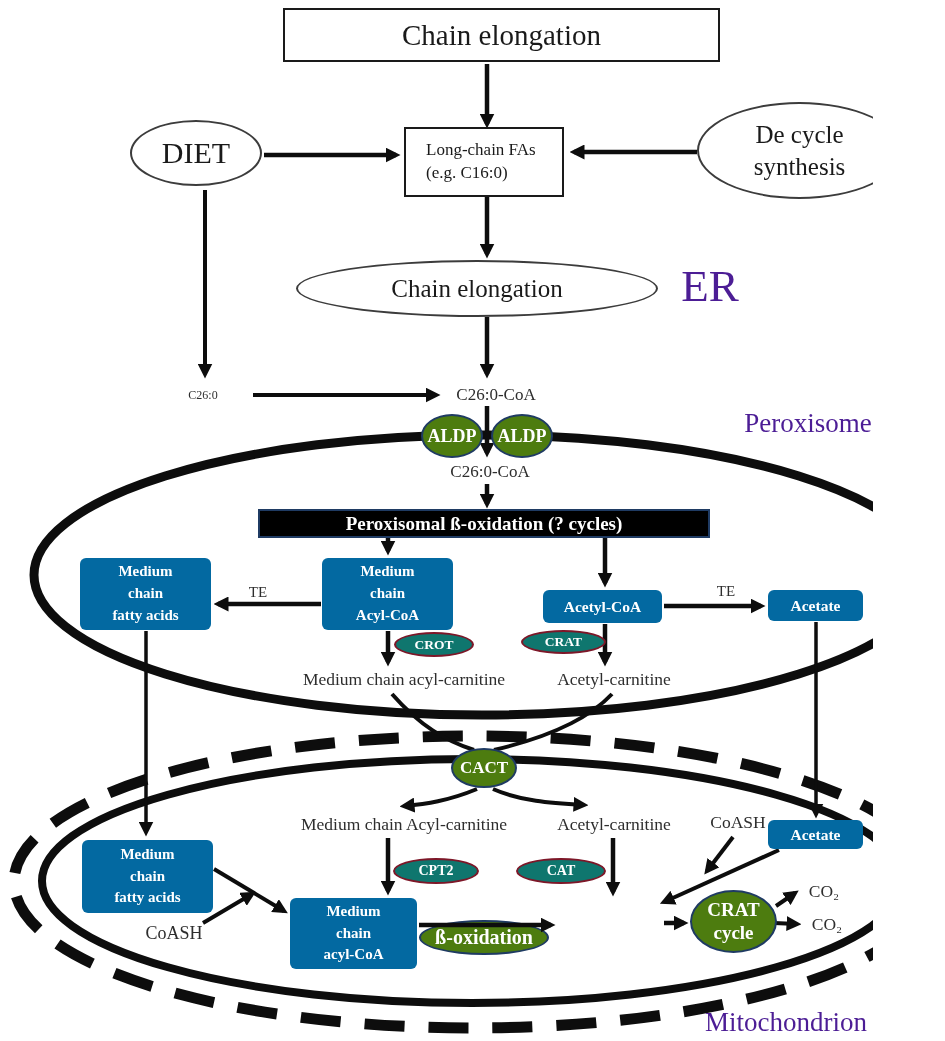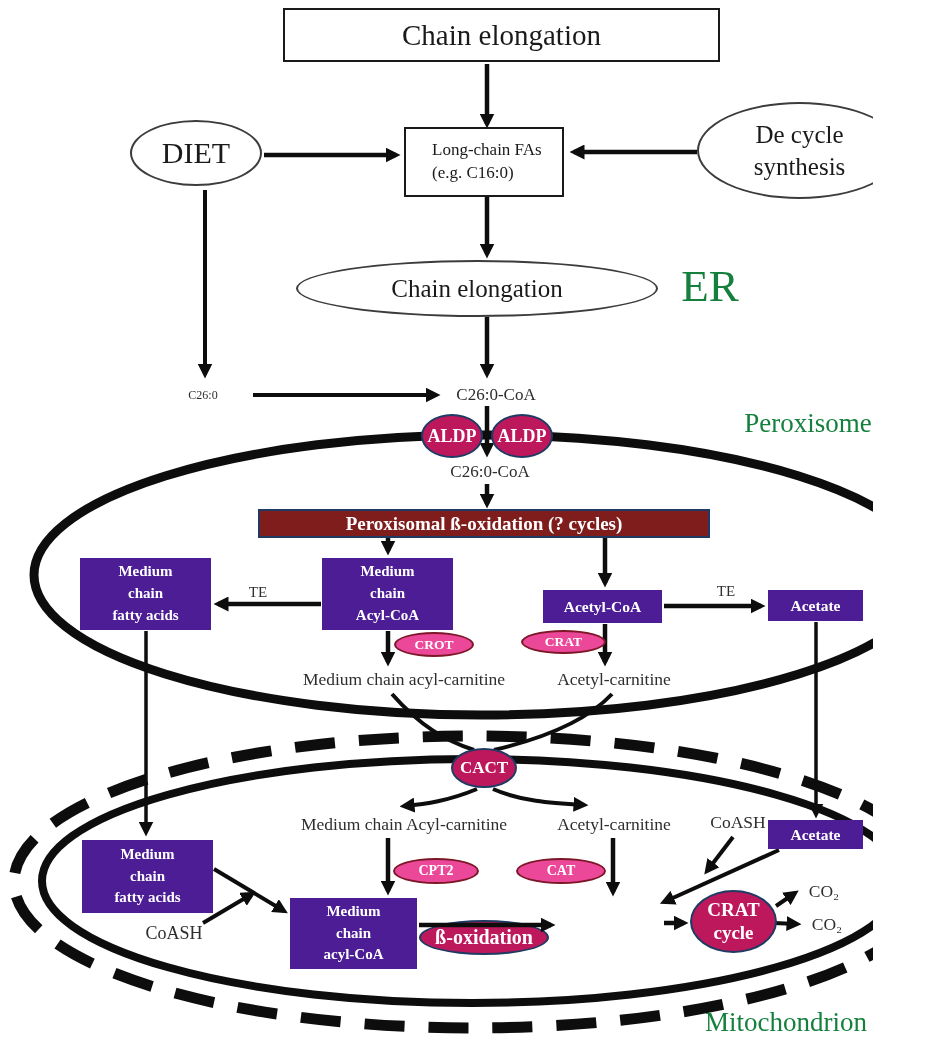--- a/index.html
+++ b/index.html
@@ -7,26 +7,26 @@
     position:relative;width:873px;height:1041px;background:#ffffff;overflow:hidden;
     font-family:Liberation Serif, serif;color:#2e2e2e;
   }
   #svg-base,#svg-top{position:absolute;left:0;top:0;}
   #svg-base{z-index:1;}
   .node{position:absolute;z-index:2;display:flex;align-items:center;justify-content:center;
         text-align:center;white-space:pre-line;box-sizing:border-box;}
   #svg-top{z-index:3;pointer-events:none;}
   .box-white{background:#ffffff;border:2px solid #1a1a1a;color:#1a1a1a;}
   .ellipse-white{background:#ffffff;border:2px solid #3c3c3c;border-radius:50%;color:#1a1a1a;}
-  .box-red{background:#4c1d95;color:#ffffff;font-weight:bold;}
-  .ellipse-red{background:#ec4899;border:2px solid #7d1728;border-radius:50%;color:#ffffff;font-weight:bold;}
-  .ellipse-blue{background:#be185d;border:3px solid #1f3b63;border-radius:50%;color:#ffffff;font-weight:bold;}
-  .bar-blue{background:#7f1d1d;border:2px solid #1f3b63;color:#ffffff;font-weight:bold;}
+  .box-red{background:#0369a1;color:#ffffff;font-weight:bold;border-radius:6px;}
+  .ellipse-red{background:#0f766e;border:2px solid #7d1728;border-radius:50%;color:#ffffff;font-weight:bold;}
+  .ellipse-blue{background:#4d7c0f;border:3px solid #1f3b63;border-radius:50%;color:#ffffff;font-weight:bold;}
+  .bar-blue{background:#000000;border:2px solid #1f3b63;color:#ffffff;font-weight:bold;}
   .plain{color:#2e2e2e;}
-  .big-label{color:#15803d;}
+  .big-label{color:#4c1d95;}
 </style>
 </head>
 <body>
 
 <div id="canvas">
 
   <svg id="svg-base" width="945" height="1041" viewBox="0 0 945 1041">
     <defs>
       <marker id="ah" viewBox="0 0 10 10" refX="7" refY="5" markerWidth="15" markerHeight="15" markerUnits="userSpaceOnUse" orient="auto">
         <path d="M0,0 L10,5 L0,10 Z" fill="#0d0d0d"></path>
@@ -69,21 +69,21 @@
     <line x1="733" y1="837" x2="707" y2="871" stroke="#0d0d0d" stroke-width="4" marker-end="url(#ah)"></line>
     <line x1="664" y1="923" x2="684" y2="923" stroke="#0d0d0d" stroke-width="4.5" marker-end="url(#ah)"></line>
     <line x1="776" y1="906" x2="795" y2="893" stroke="#0d0d0d" stroke-width="4" marker-end="url(#ah)"></line>
     <line x1="774" y1="923" x2="797" y2="924" stroke="#0d0d0d" stroke-width="4" marker-end="url(#ah)"></line>
   </svg>
 
   <div class="node box-white" style="left:283px;top:8px;width:437px;height:54px;font-size:29px;">Chain elongation</div>
   <div class="node ellipse-white" style="left:130px;top:120px;width:132px;height:66px;font-size:30px;">DIET</div>
   <div class="node ellipse-white" style="left:697px;top:102px;width:205px;height:97px;font-size:25px;line-height:1.25;">De cycle
 synthesis</div>
-  <div class="node box-white" style="left:404px;top:127px;width:160px;height:70px;font-size:17px;line-height:1.35;justify-content:flex-start;text-align:left;padding-left:26px;">Long-chain FAs
+  <div class="node box-white" style="left:404px;top:127px;width:160px;height:70px;font-size:17px;line-height:1.35;justify-content:flex-start;text-align:left;padding-left:20px;">Long-chain FAs
 (e.g. C16:0)</div>
   <div class="node ellipse-white" style="left:296px;top:260px;width:362px;height:57px;font-size:25px;">Chain elongation</div>
   <div class="node big-label" style="left:668px;top:260px;width:84px;height:52px;font-size:45px;">ER</div>
   <div class="node plain" style="left:170px;top:384px;width:66px;height:22px;font-size:12px;">C26:0</div>
   <div class="node plain" style="left:446px;top:384px;width:100px;height:22px;font-size:17px;">C26:0-CoA</div>
 
   <div class="node big-label" style="left:718px;top:406px;width:180px;height:34px;font-size:27px;">Peroxisome</div>
   <div class="node ellipse-blue" style="left:421px;top:414px;width:62px;height:44px;font-size:18px;border-width:2.5px;">ALDP</div>
   <div class="node ellipse-blue" style="left:491px;top:414px;width:62px;height:44px;font-size:18px;border-width:2.5px;">ALDP</div>
   <div class="node plain" style="left:436px;top:461px;width:108px;height:22px;font-size:17px;">C26:0-CoA</div>

